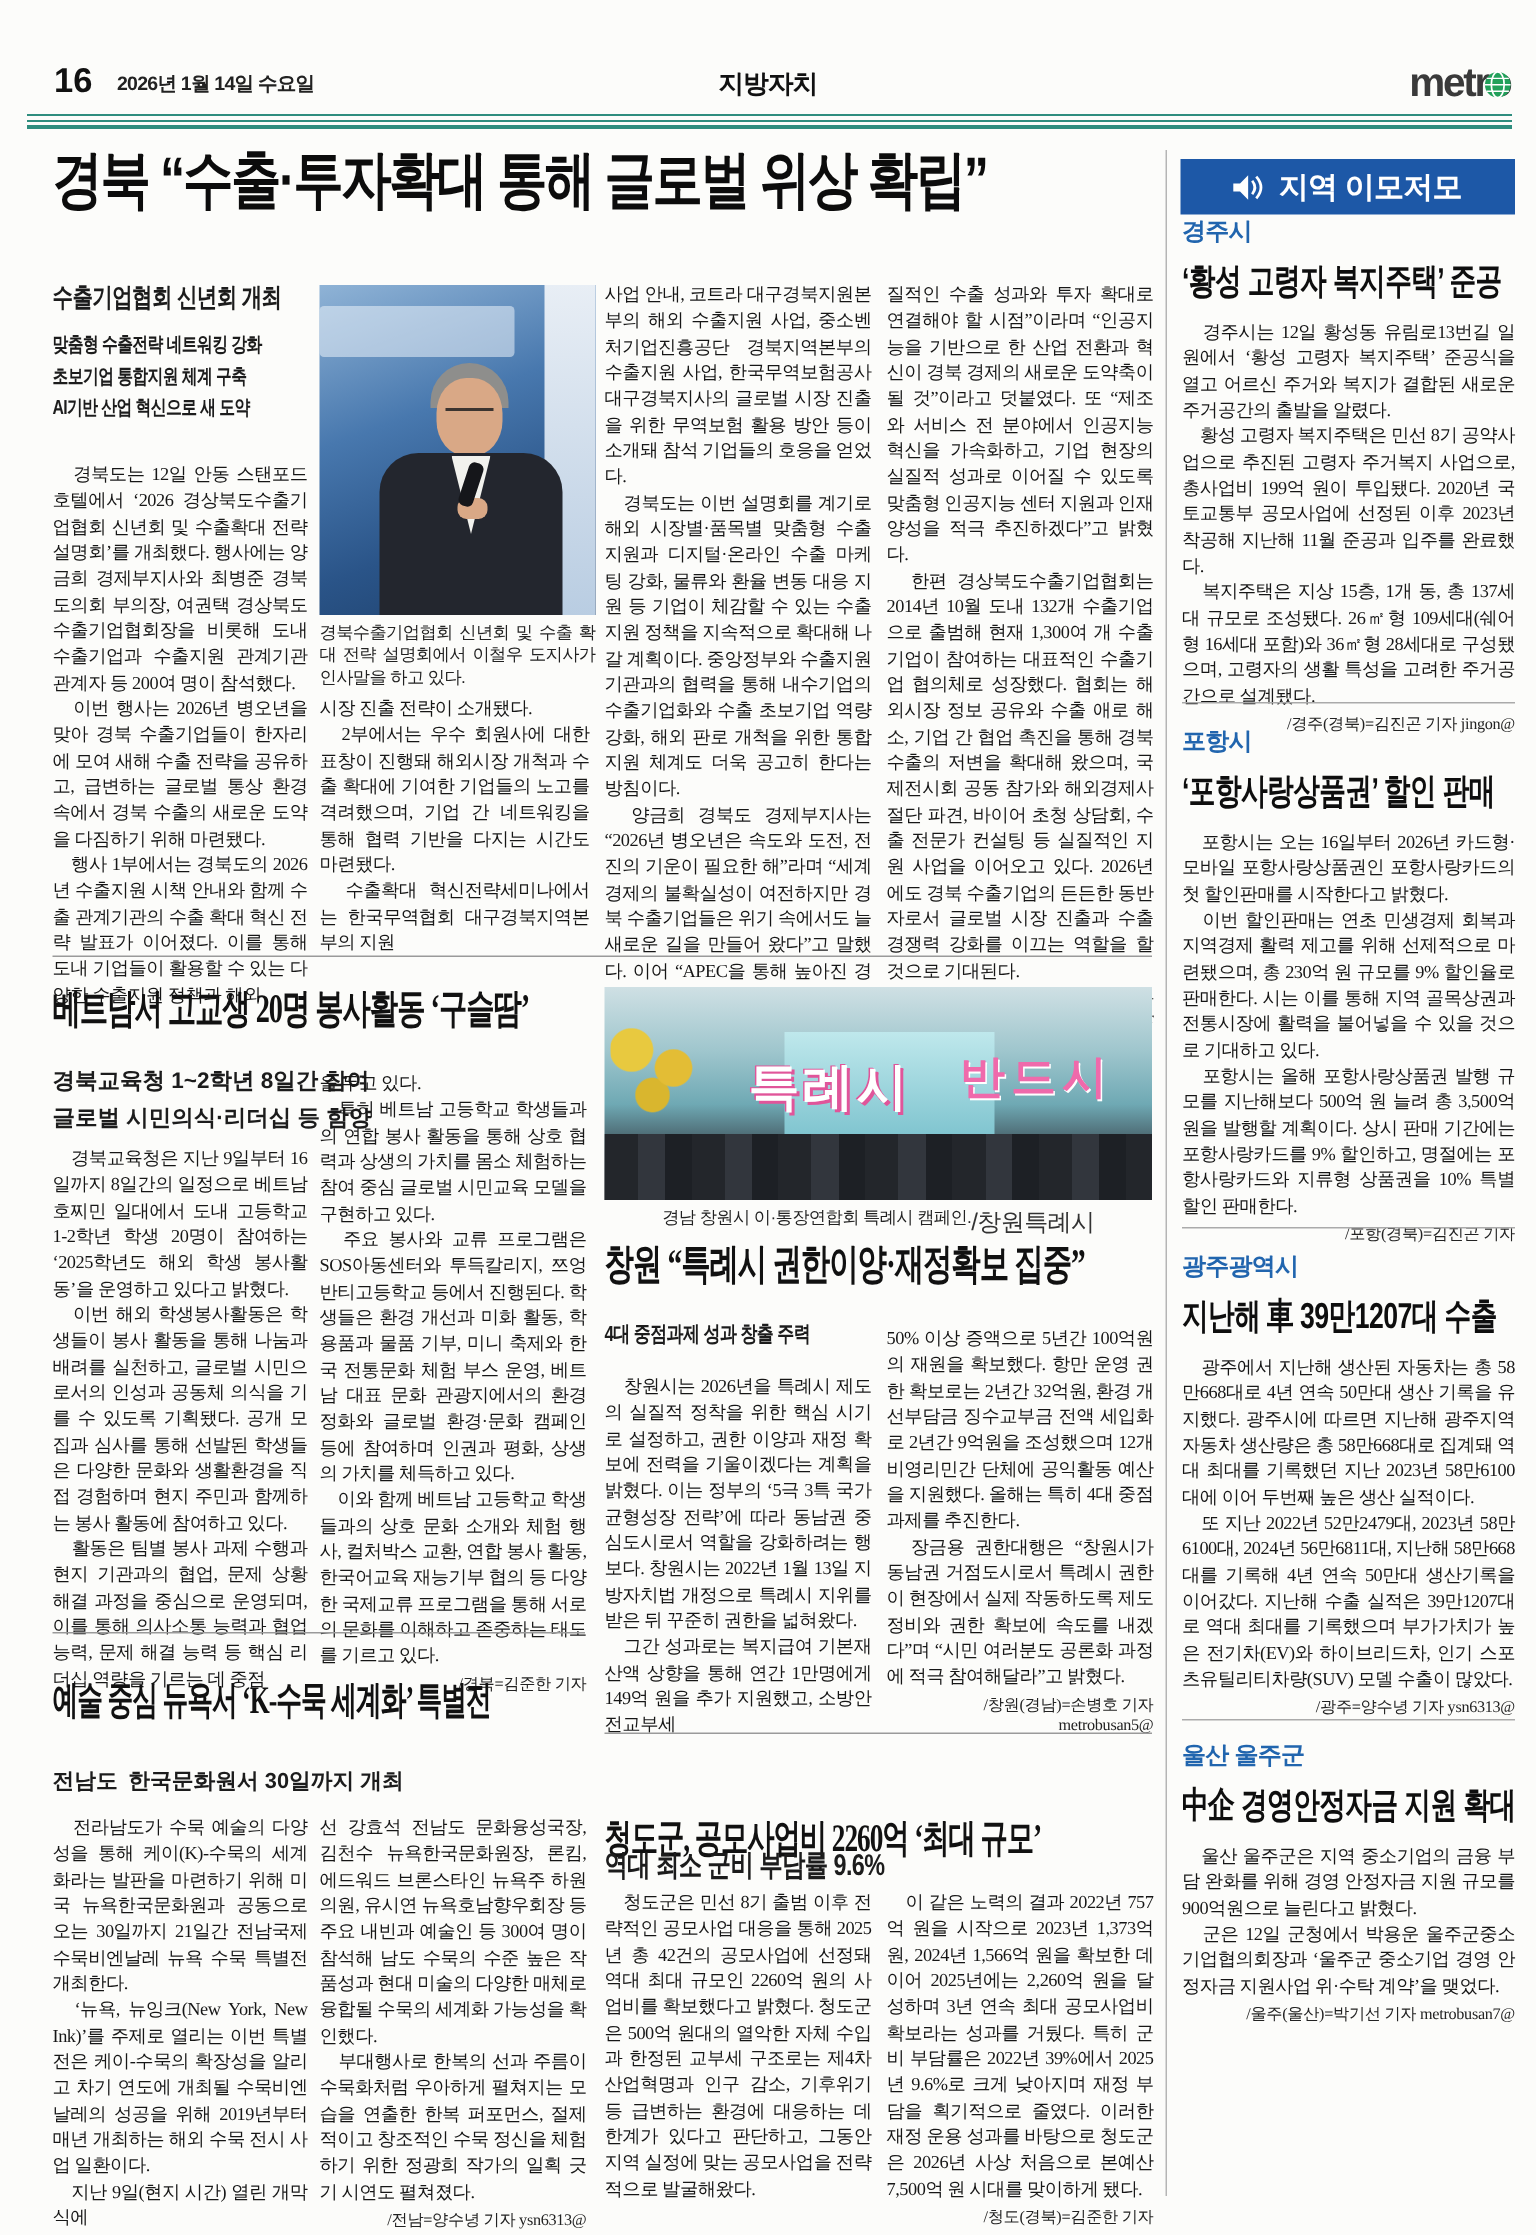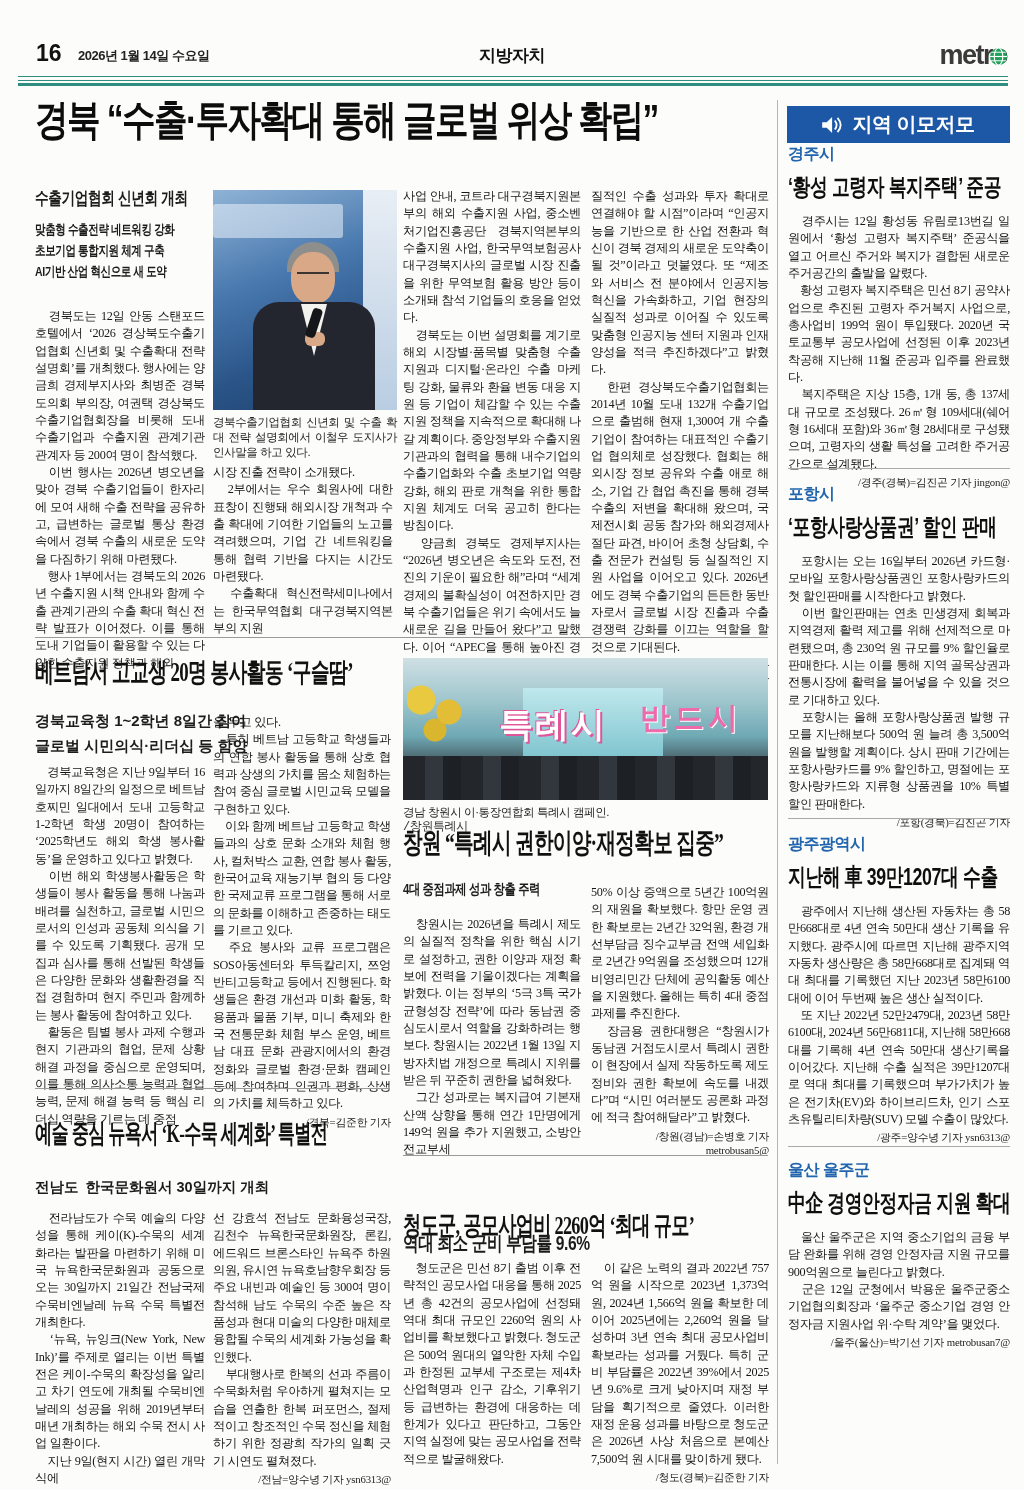--- a/index.html
+++ b/index.html
@@ -78,22 +78,22 @@
      radial-gradient(circle at 20% 30%,#e8c93f 14px,transparent 15px),
      radial-gradient(circle at 60% 50%,#e3bd35 12px,transparent 13px),
      radial-gradient(circle at 40% 80%,#d9b62e 11px,transparent 12px);}
   .md-crowd{position:absolute;left:0;bottom:0;width:100%;height:44px;background:
      repeating-linear-gradient(90deg,#23262b 0 22px,#32363d 22px 40px,#1d2025 40px 58px);}
   .ov{position:absolute;font-family:"Liberation Sans",sans-serif;font-weight:900;white-space:nowrap;}
   .ov1{left:96px;top:44px;font-size:34px;color:#fff;text-shadow:2px 2px 0 #e0559a,-1px -1px 0 #e0559a;letter-spacing:2px;}
   .ov2{right:26px;top:40px;font-size:30px;color:#ef6aab;text-shadow:1px 1px 0 #fff;letter-spacing:4px;}
   .caption{position:absolute;font-family:"Liberation Sans",sans-serif;font-size:11.5px;line-height:1.32;color:#222;text-align:justify;letter-spacing:-.4px;}
   .m-caption{top:415px;left:213px;width:184px;}
-  .mid-capt{top:805px;left:403px;width:365px;display:flex;justify-content:center;flex-direction:column;}
-  .mid-capt .credit{font-size:12px;color:#333;font-family:Liberation Mono, monospace;}
+  .mid-capt{top:805px;left:403px;width:365px;display:flex;justify-content:center;}
+  .mid-capt .credit{font-size:16px;color:#333;}
   
   .sb-box{position:absolute;top:106px;left:787px;width:223px;height:37px;background:#1d58a7;color:#fff;
      display:flex;align-items:center;justify-content:center;gap:8px;font-family:"Liberation Sans",sans-serif;
      font-size:20px;font-weight:800;letter-spacing:-.5px;}
   .sb-sec{position:absolute;left:788px;width:222px;}
   .sb-city{font-family:"Liberation Sans",sans-serif;font-size:16px;font-weight:800;color:#2165ae;letter-spacing:-.5px;margin-bottom:6px;}
   .sb-head{margin:0 0 10px 0;font-family:"Liberation Sans",sans-serif;font-size:24px;font-weight:800;color:#0e0e0e;white-space:nowrap;}
   .sb-head .cx{display:inline-block;transform:scaleX(.74);transform-origin:0 50%;letter-spacing:-.5px;}
   .sb-div{position:absolute;left:788px;width:222px;height:1px;background:#aaa;}
   .s0{top:144px;} .s1{top:484px;} .s2{top:834px;} .s3{top:1160px;}
@@ -179,22 +179,22 @@
   <div class="bodytext">
       <p class="para">　경북교육청은 지난 9일부터 16일까지 8일간의 일정으로 베트남 호찌민 일대에서 도내 고등학교 1-2학년 학생 20명이 참여하는 ‘2025학년도 해외 학생 봉사활동’을 운영하고 있다고 밝혔다.</p>
       <p class="para">　이번 해외 학생봉사활동은 학생들이 봉사 활동을 통해 나눔과 배려를 실천하고, 글로벌 시민으로서의 인성과 공동체 의식을 기를 수 있도록 기획됐다. 공개 모집과 심사를 통해 선발된 학생들은 다양한 문화와 생활환경을 직접 경험하며 현지 주민과 함께하는 봉사 활동에 참여하고 있다.</p>
       <p class="para">　활동은 팀별 봉사 과제 수행과 현지 기관과의 협업, 문제 상황 해결 과정을 중심으로 운영되며, 이를 통해 의사소통 능력과 협업 능력, 문제 해결 능력 등 핵심 리더십 역량을 기르는 데 중점</p>
     </div>
 </div>
 <div class="col v-col2">
   <div class="bodytext">
       <p class="para">을 두고 있다.</p>
       <p class="para">　특히 베트남 고등학교 학생들과의 연합 봉사 활동을 통해 상호 협력과 상생의 가치를 몸소 체험하는 참여 중심 글로벌 시민교육 모델을 구현하고 있다.</p>
+      <p class="para">　주요 봉사와 교류 프로그램은 SOS아동센터와 투득칼리지, 쯔엉반티고등학교 등에서 진행된다. 학생들은 환경 개선과 미화 활동, 학용품과 물품 기부, 미니 축제와 한국 전통문화 체험 부스 운영, 베트남 대표 문화 관광지에서의 환경 정화와 글로벌 환경·문화 캠페인 등에 참여하며 인권과 평화, 상생의 가치를 체득하고 있다.</p>
       <p class="para">　이와 함께 베트남 고등학교 학생들과의 상호 문화 소개와 체험 행사, 컬처박스 교환, 연합 봉사 활동, 한국어교육 재능기부 협의 등 다양한 국제교류 프로그램을 통해 서로의 문화를 이해하고 존중하는 태도를 기르고 있다.</p>
-      <p class="para">　주요 봉사와 교류 프로그램은 SOS아동센터와 투득칼리지, 쯔엉반티고등학교 등에서 진행된다. 학생들은 환경 개선과 미화 활동, 학용품과 물품 기부, 미니 축제와 한국 전통문화 체험 부스 운영, 베트남 대표 문화 관광지에서의 환경 정화와 글로벌 환경·문화 캠페인 등에 참여하며 인권과 평화, 상생의 가치를 체득하고 있다.</p>
     </div>
   <div class="byline">/경북=김준한 기자</div>
 </div>
 
 <div class="photo mid-photo">
   <div class="md-stage"></div>
   <div class="md-balloons"></div>
   <div class="md-crowd"></div>
   <span class="ov ov1">특례시</span>
   <span class="ov ov2">반드시</span>

